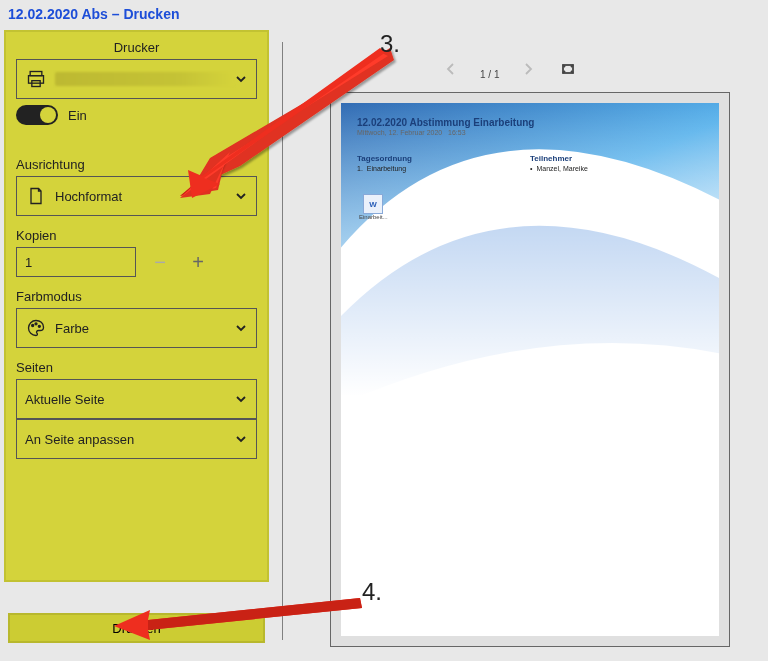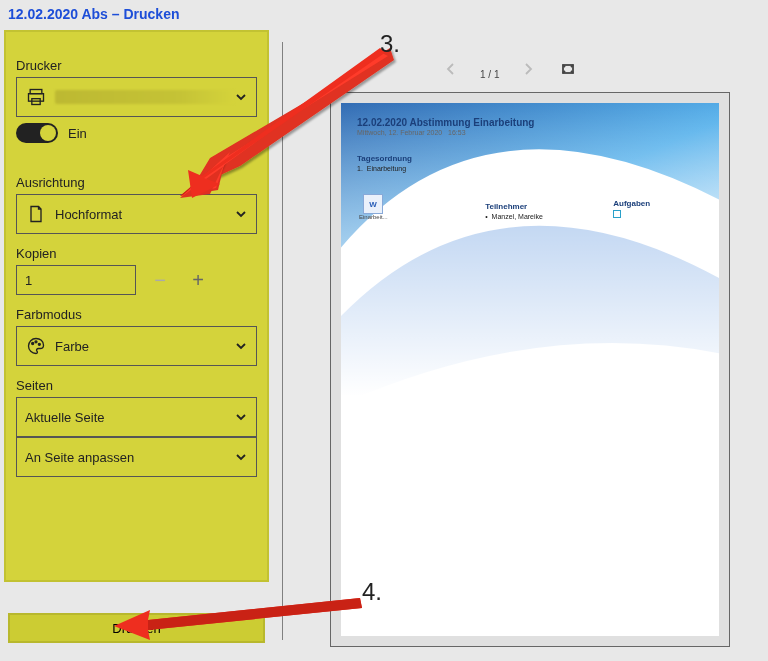--- a/index.html
+++ b/index.html
@@ -54,21 +54,21 @@
     font-size: 13px;
     color: #222;
   }
 
   .field-label {
     font-size: 13px;
     color: #222;
     margin-top: 12px;
     margin-bottom: 4px;
   }
-  .field-label.first { margin-top: 18px; }
+  .field-label.first { margin-top: 0; text-align: center; }
 
   .dropdown {
     display: flex;
     align-items: center;
     height: 40px;
     border: 1px solid #555;
     background: #d4d33b;
     cursor: pointer;
     position: relative;
     padding: 0 8px;
@@ -248,21 +248,20 @@
   }
   .doc-sub {
     font-size: 7px;
     color: #666;
     margin-top: 1px;
   }
   .doc-cols {
     display: flex;
     margin-top: 18px;
     gap: 0;
-    align-items: flex-end;
   }
   .doc-col { flex: 1; }
   .doc-col-h {
     font-weight: 700;
     font-size: 8px;
     color: #1b3f7a;
     margin-bottom: 2px;
   }
   .doc-li {
     font-size: 7px;
@@ -473,24 +472,20 @@
             </div>
           <div class="doc-fileicon">W</div>
           <div class="doc-fileicon-label">Einarbeit...</div>
         </div>
         <div class="doc-col">
           <div class="doc-col-h">Teilnehmer</div>
           <div class="doc-li">
               <span>Manzel, Mareike</span>
             </div>
         </div>
-        <div class="doc-col" style="flex:0.7">
-          <div class="doc-col-h">Aufgaben</div>
-          <span class="doc-check"></span>
-        </div>
       </div>
     </div>
   </div>
 </div>
 
 <div class="anno-text" style="top:30px; left:380px">3.</div>
 <svg class="anno" style="top:48px; left:180px" width="220" height="150">
   <defs>
     <filter id="sh1">
         <feDropShadow dx="2" dy="2" stdDeviation="1" flood-opacity="0.35"></feDropShadow>

